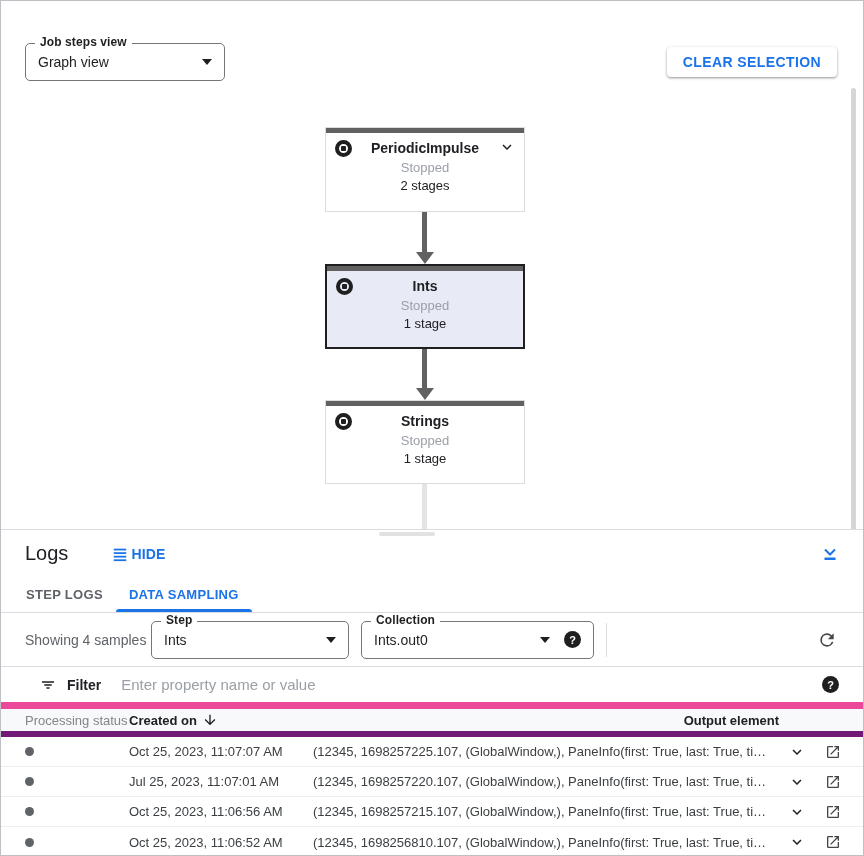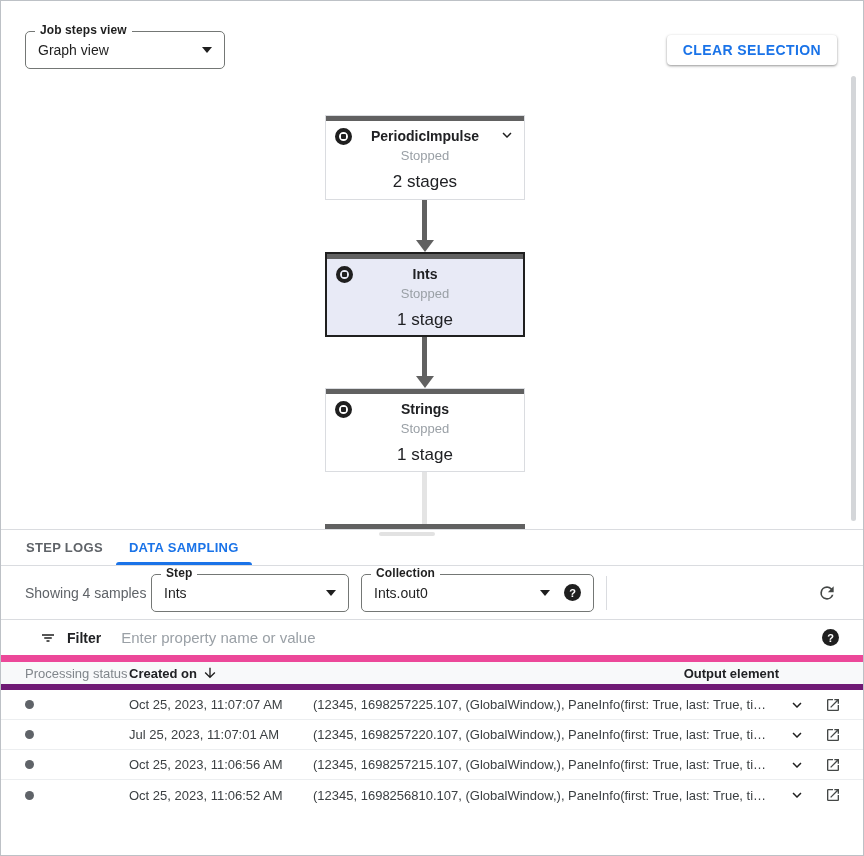--- a/index.html
+++ b/index.html
@@ -4,21 +4,21 @@
 <style>
   * { margin:0; padding:0; box-sizing:border-box; }
   html,body { background:#fff; }
   body { font-family:"Liberation Sans", sans-serif; }
   .screen {
     position:relative; width:864px; height:856px; background:#fff;
     border:1px solid #bdc1c6; overflow:hidden;
   }
 
   
-  .graph-area { position:absolute; top:0; left:0; width:100%; height:528px; background:#fff; }
+  .graph-area { position:absolute; top:12px; left:0; width:100%; height:528px; background:#fff; }
 
   .outlined-select {
     position:relative; border:1px solid #747775; border-radius:5px;
     height:38px; display:flex; align-items:center; padding:0 12px; background:#fff;
     cursor:pointer;
   }
   .outlined-select .flabel {
     position:absolute; top:-9px; left:9px; background:#fff; padding:0 5px;
     font-size:12px; font-weight:700; color:#1f1f1f; letter-spacing:.1px; white-space:nowrap;
   }
@@ -41,21 +41,21 @@
     background:#d4d6d9; border-radius:3px; }
 
   
   .node {
     position:absolute; left:324px; width:200px; background:#fff;
     border:1px solid #dadce0; text-align:center; cursor:pointer;
   }
   .node-bar { height:5px; background:#616161; }
   .node-title { font-size:14px; font-weight:700; color:#202124; margin-top:7px; }
   .node-status { font-size:13px; color:#9aa0a6; margin-top:4px; }
-  .node-stages { font-size:17px; color:#202124; margin-top:9px; }
+  .node-stages { font-size:13px; color:#202124; margin-top:3px; }
   .node.selected { border:2px solid #1f1f1f; background:#e8eaf6; }
   .stop-icon {
     position:absolute; left:9px; top:12px; width:17px; height:17px;
     border:4px solid #1f1f1f; border-radius:50%; background:#fff;
   }
   .stop-icon::after {
     content:""; position:absolute; left:2px; top:2px; width:5px; height:5px;
     background:#1f1f1f; border-radius:1px;
   }
   .node.selected .stop-icon { background:#e8eaf6; }
@@ -182,20 +182,40 @@
       <div class="node-stages">1 stage</div>
     </div>
 
     <div class="edge light" style="top:471px; height:52px;"></div>
     <div class="node4-bar"></div>
   </div>
 
   <div class="logs-panel">
     <div class="drag-handle"></div>
 
+    <div class="logs-header">
+      <span class="logs-title">Logs</span>
+      <button class="hide-btn">
+        <svg class="icon16" viewBox="0 0 18 18">
+          <g fill="#1a73e8">
+              <rect x="2" y="3" width="14" height="2"></rect>
+              <rect x="2" y="7" width="14" height="2"></rect>
+              <rect x="2" y="11" width="14" height="2"></rect>
+              <rect x="2" y="15" width="14" height="2"></rect>
+            </g>
+        </svg>
+        <span>HIDE</span>
+      </button>
+      <button class="collapse-btn">
+        <svg class="icon18" viewBox="0 0 18 18">
+          <path d="M4 4.5 9 9.5l5-5" stroke="#1a73e8" stroke-width="2" fill="none"></path>
+          <rect x="3.5" y="12.5" width="11" height="2.5" fill="#1a73e8"></rect>
+        </svg>
+      </button>
+    </div>
 
     <div class="tabs-row">
       <div class="tab">STEP LOGS</div>
       <div class="tab active">DATA SAMPLING</div>
     </div>
 
     <div class="controls-row">
       <span class="showing-text">Showing 4 samples</span>
 
       <div class="outlined-select step-select">

